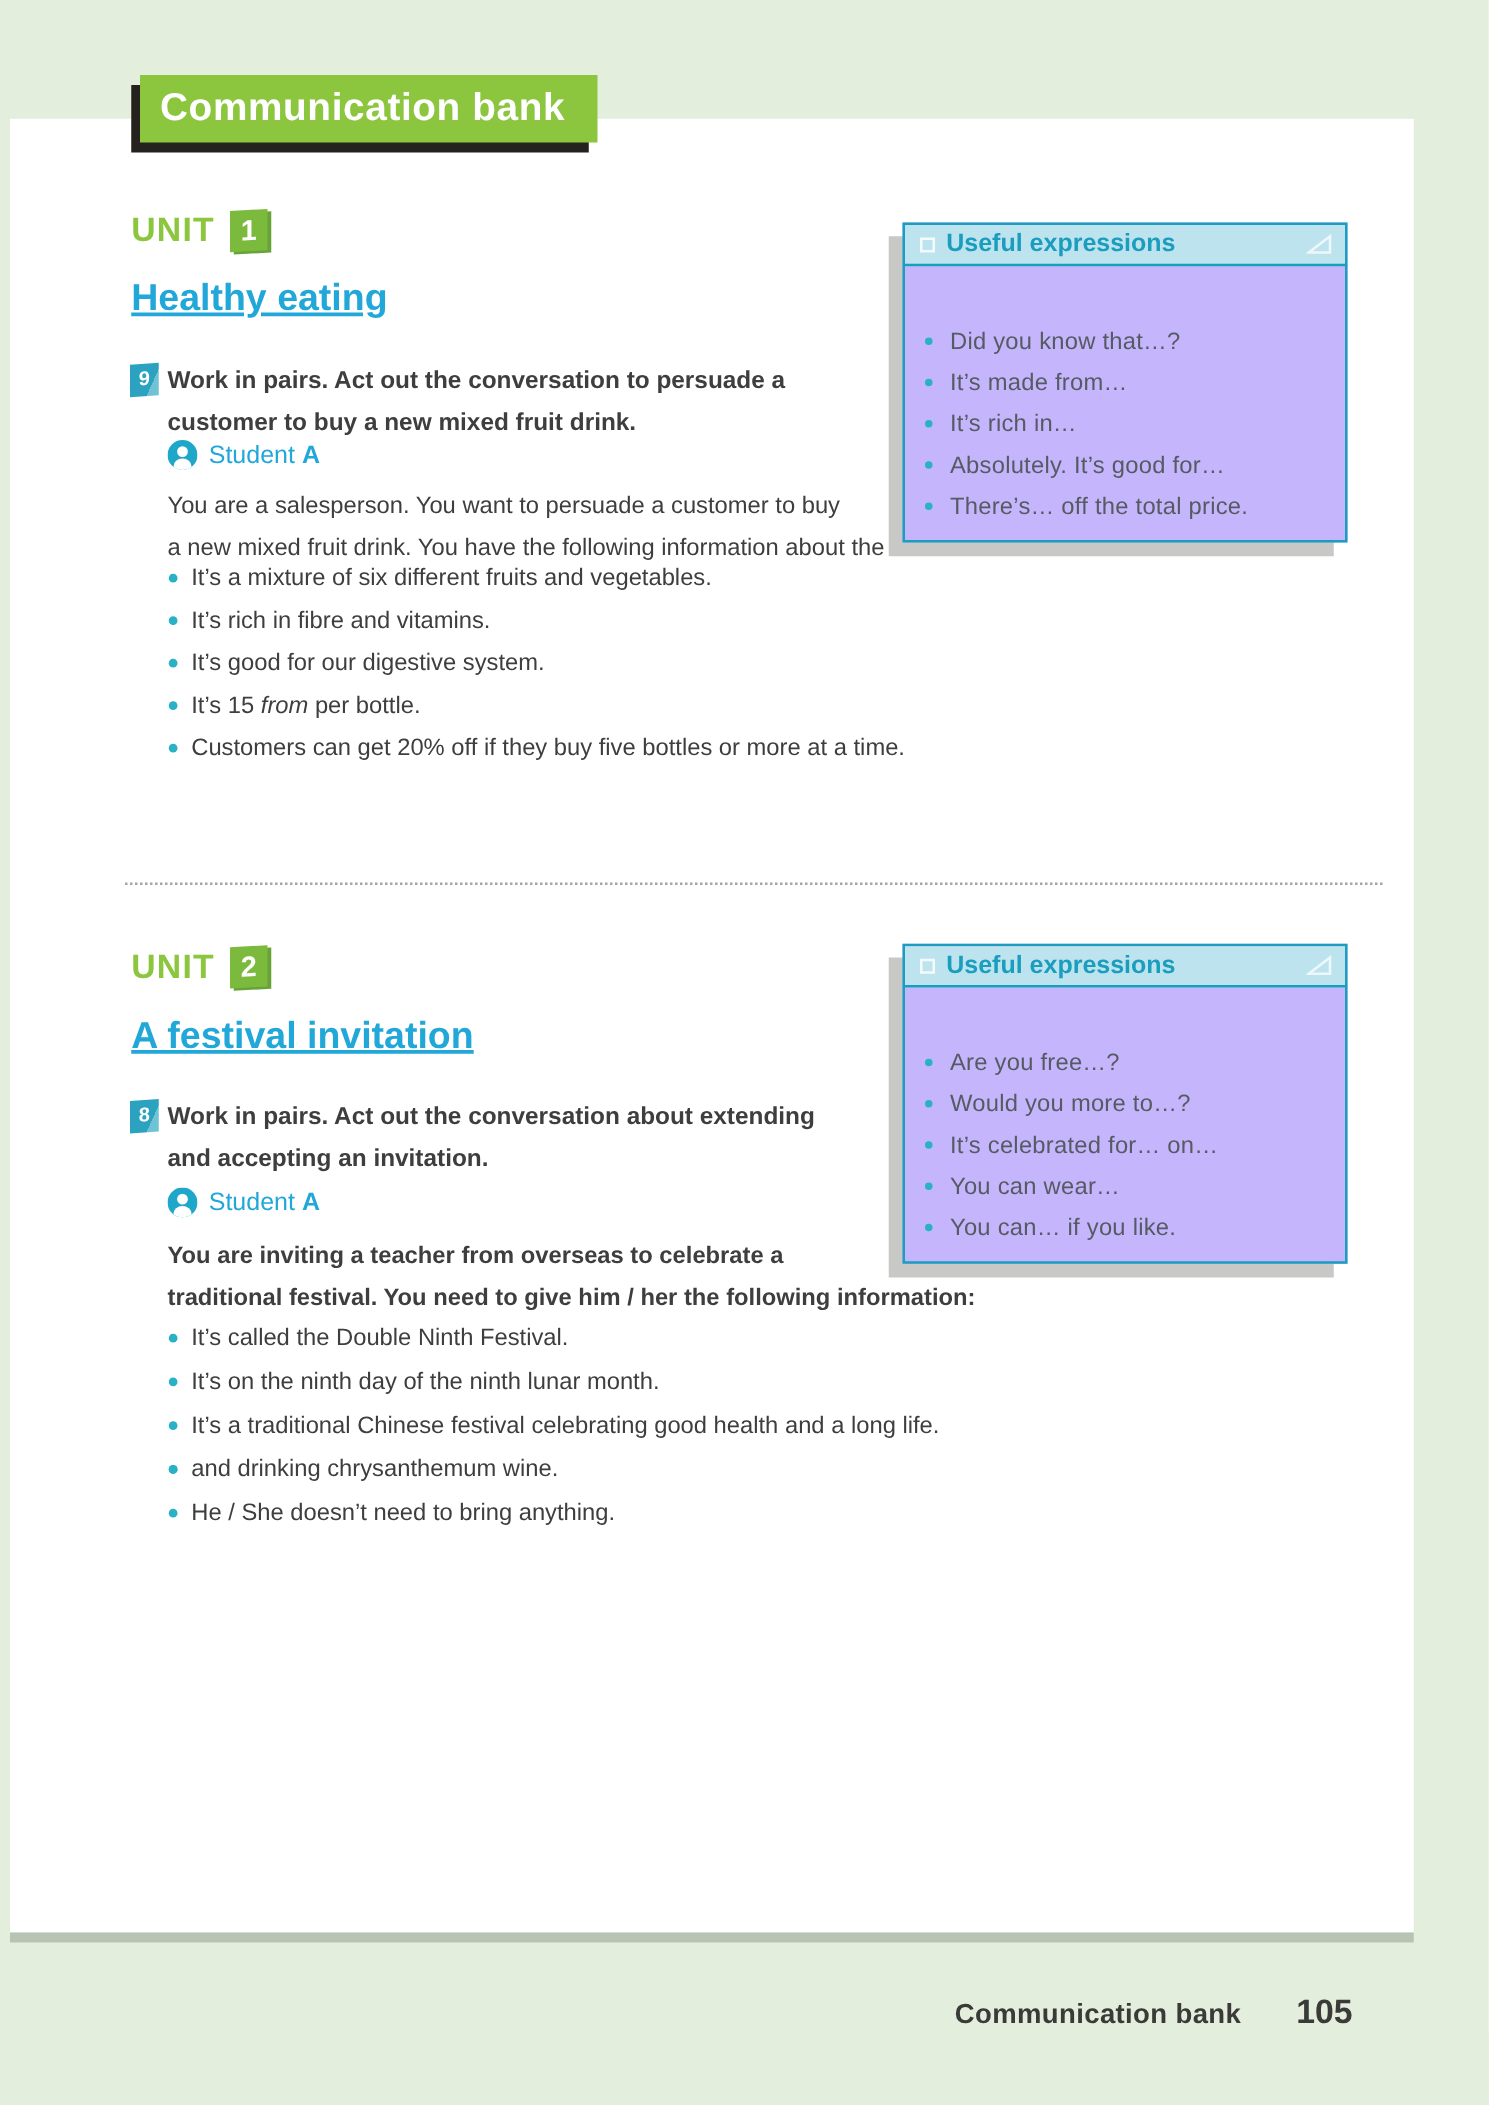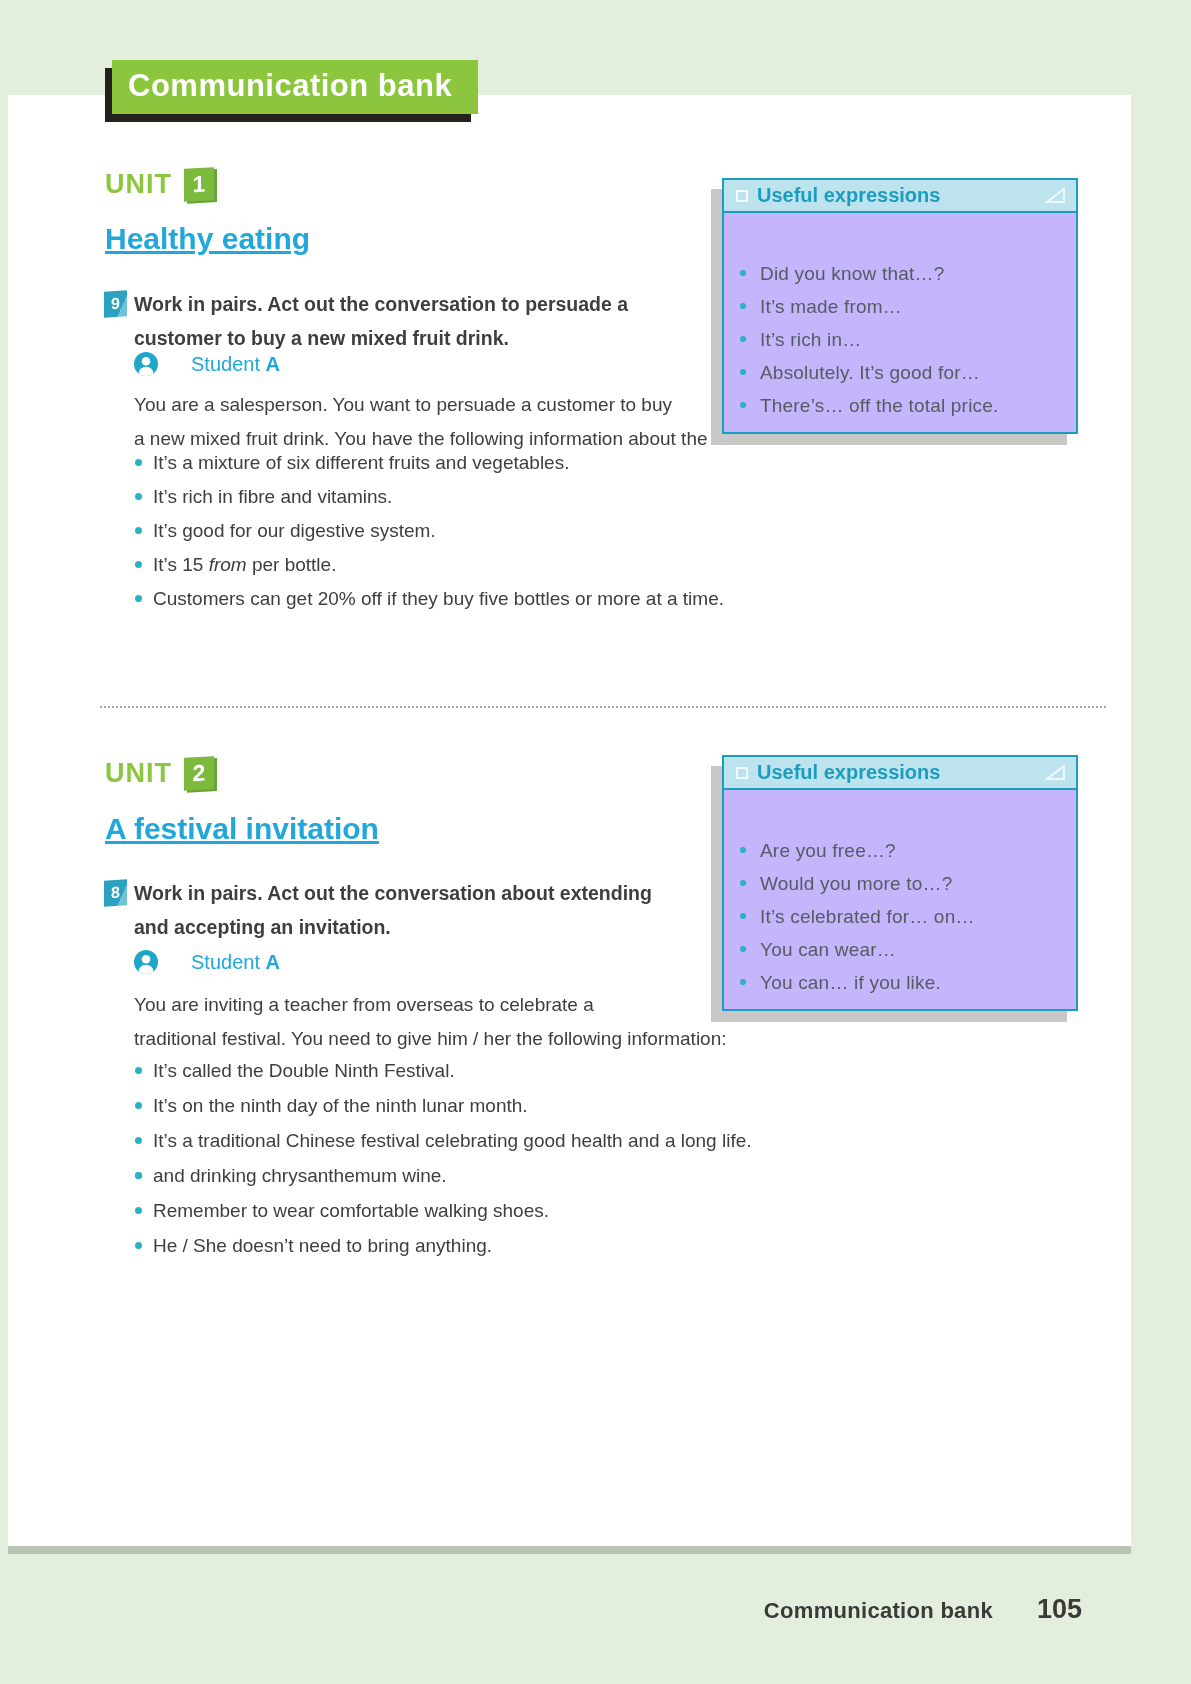--- a/index.html
+++ b/index.html
@@ -36,21 +36,21 @@
   
   .ex-badge{
     position:absolute;width:23px;height:26px;
     background:linear-gradient(115deg,#2ba2bf 72%,#6fc3d2 72%);
     color:#fff;font-size:16px;font-weight:bold;
     display:flex;align-items:center;justify-content:center;
     transform:skewY(-4deg);
   }
   .ex-text{position:absolute;left:134px;font-size:19.5px;font-weight:bold;line-height:34px;color:#3e3e3e;}
 
-  .student{position:absolute;left:134px;display:flex;align-items:center;gap:24px;}
+  .student{position:absolute;left:134px;display:flex;align-items:center;}
   .student svg{width:24px;height:24px;margin-right:9px;}
   .student-name{color:#21a7d8;font-size:20px;}
   .student-name b{font-weight:bold;}
 
   .intro{position:absolute;left:134px;font-size:19px;line-height:34px;}
 
   .blist{position:absolute;left:134px;font-size:19px;}
   .blist .li{position:relative;padding-left:19px;line-height:34px;}
   .blist.lh35 .li{line-height:35px;}
   .dot{
@@ -176,35 +176,34 @@
       </defs>
     <circle cx="12" cy="12" r="12" fill="#1ea7c9"></circle>
     <g clip-path="url(#pc2)">
       <circle cx="12" cy="9.3" r="4.3" fill="#ffffff"></circle>
       <ellipse cx="12" cy="21" rx="7.2" ry="6.2" fill="#ffffff"></ellipse>
     </g>
   </svg>
   <span class="student-name"><span>Student </span><b>A</b></span>
 </div>
 
-<div class="intro" style="top:988px;">
+<div class="intro" style="top:988px;font-weight:bold;">
   <div>You are inviting a teacher from overseas to celebrate a</div>
   <div>traditional festival. You need to give him / her the following information:</div>
 </div>
 
 <div class="blist lh35" style="top:1053px;">
   <div class="li"><span class="dot"></span><span>It’s called the Double Ninth Festival.</span></div>
   <div class="li"><span class="dot"></span><span>It’s on the ninth day of the ninth lunar month.</span></div>
   <div class="li"><span class="dot"></span><span>It’s a traditional Chinese festival celebrating good health and a long life.</span></div>
   <div class="li"><span class="dot"></span></div>
   <div class="li">
       <span class="dot"></span>
     <div>and drinking chrysanthemum wine.</div>
   </div>
-  <div class="li"><span class="dot"></span><span>Remember to wear comfortable walking shoes.</span></div>
   <div class="li"><span class="dot"></span><span>He / She doesn’t need to bring anything.</span></div>
 </div>
 
 <div class="uebox" style="top:755px;">
   <div class="ue-head">
     <span class="ue-square"></span>
     <span class="ue-title">Useful expressions</span>
     <svg class="ue-tri" width="21" height="17" viewBox="0 0 21 17">
       <polygon points="2,15 19,15 19,2" fill="none" stroke="#eef8fb" stroke-width="2"></polygon>
     </svg>

